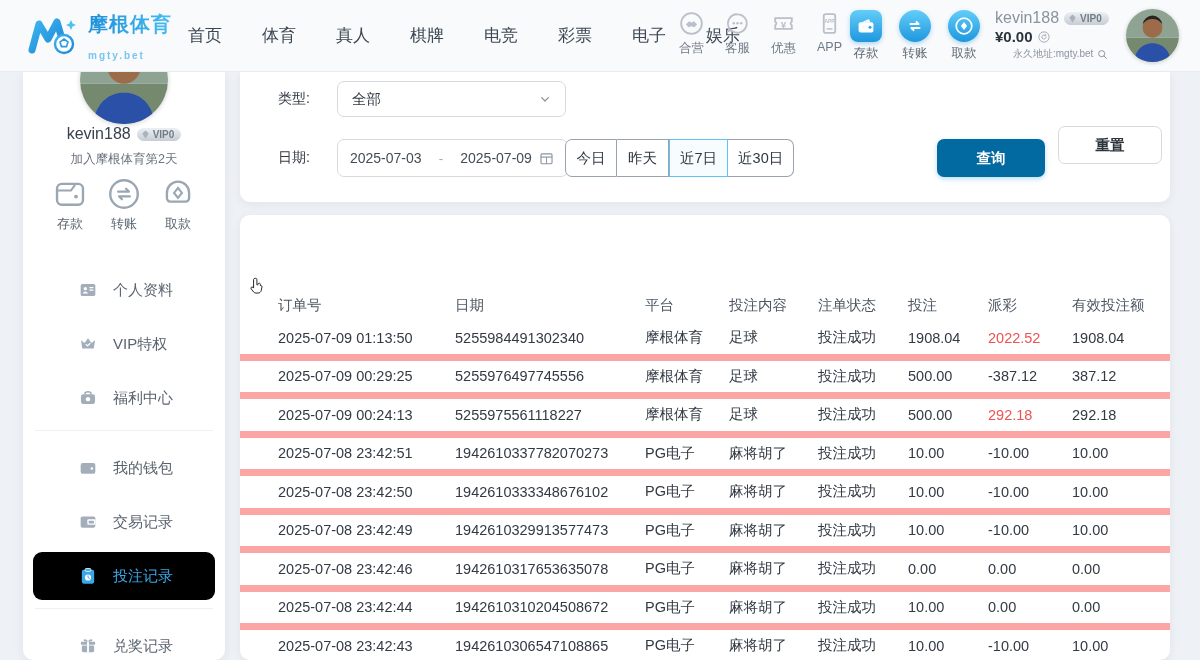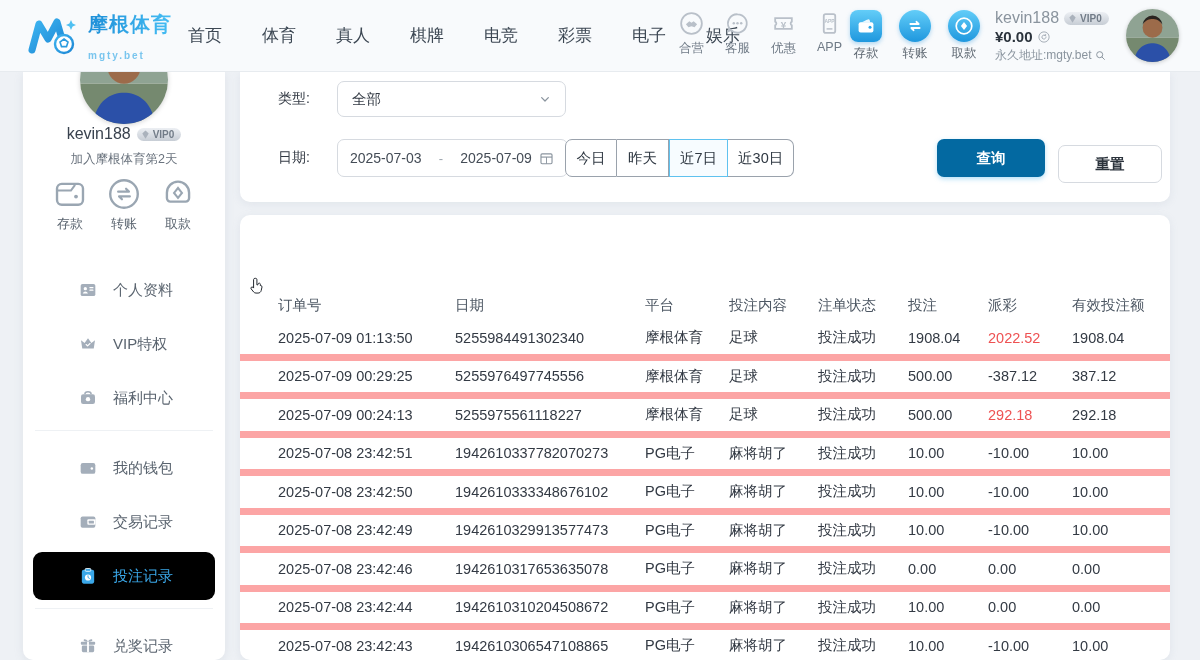--- a/index.html
+++ b/index.html
@@ -51,21 +51,21 @@
   .vip-badge {
     display:inline-flex; align-items:center; font-size:10px; font-weight:bold; color:#727c88;
     background:linear-gradient(180deg,#eceff3,#c7cdd5); border-radius:9px;
     padding:1px 7px 1px 3px; gap:2px;
   }
   .vip-badge .icon { width:11px; height:11px; color:#aab2bc; }
   .balance-line { display:flex; align-items:center; gap:4px; margin-top:1px; }
   .balance { font-size:15px; font-weight:bold; color:#2b333c; }
   .balance-line .icon { width:14px; height:14px; color:#9aa4ae; cursor:pointer; }
   .addr-line { display:flex; align-items:center; gap:3px; margin-top:2px; }
-  .addr { font-size:12px; color:#8a949e; }
+  .addr { font-size:10px; color:#8a949e;margin-left:18px; }
   .addr-line .icon { width:13px; height:13px; color:#8a949e; cursor:pointer; }
   .nav-avatar { position:absolute; left:1126px; top:9px; width:53px; height:53px; border-radius:50%; overflow:hidden; cursor:pointer; box-shadow:0 1px 4px rgba(0,0,0,.2); }
   .nav-avatar svg { width:100%; height:100%; }
 
   
   .sidebar {
     position:absolute; left:23px; top:72px; width:202px; height:588px;
     background:#fff; border-radius:0 0 10px 10px; box-shadow:0 2px 10px rgba(140,155,175,.16);
     z-index:5;
   }
@@ -121,21 +121,21 @@
     min-width:52px; padding:0 10px; display:flex; align-items:center; justify-content:center;
     font-size:14.5px; color:#2f3842; background:#fff; cursor:pointer;
     border:1px solid #9aa2ac; border-left-width:0;
   }
   .range-btn:first-child { border-left-width:1px; border-radius:7px 0 0 7px; }
   .range-btn:last-child { border-radius:0 7px 7px 0; }
   .range-btn.active { border:1px solid #5fc2ef; background:#f7fcff; color:#2f3842; }
 
   .btn { height:38px; border-radius:7px; font-size:14.5px; font-weight:bold; display:flex; align-items:center; justify-content:center; cursor:pointer; }
   .btn-search { position:absolute; left:697px; top:67px; width:108px; background:#0369a1; color:#fff; box-shadow:0 2px 5px rgba(43,166,233,.35); }
-  .btn-reset { position:absolute; left:818px; top:73px; width:104px; background:#fff; color:#2b333c; border:1px solid #d6dae0; }
+  .btn-reset { position:absolute; left:818px; top:54px; width:104px; background:#fff; color:#2b333c; border:1px solid #d6dae0; }
 
   .records-card {
     position:absolute; left:240px; top:215px; width:930px; height:445px;
     background:#fff; border-radius:10px; box-shadow:0 2px 8px rgba(140,155,175,.14);
     overflow:hidden;
   }
   .summary-bar {
     position:absolute; left:22px; right:8px; top:18px; height:39px;
     border:1px solid #9ed3f1; border-radius:12px; background:#fdfeff;
     display:flex; align-items:center; padding:0 15px; gap:10px;

